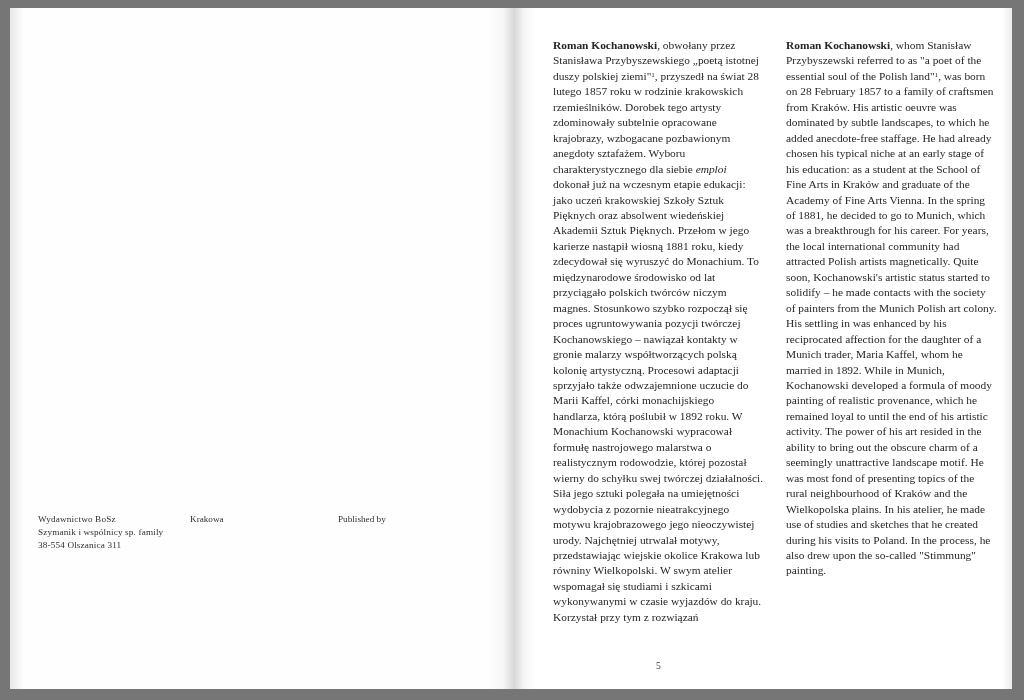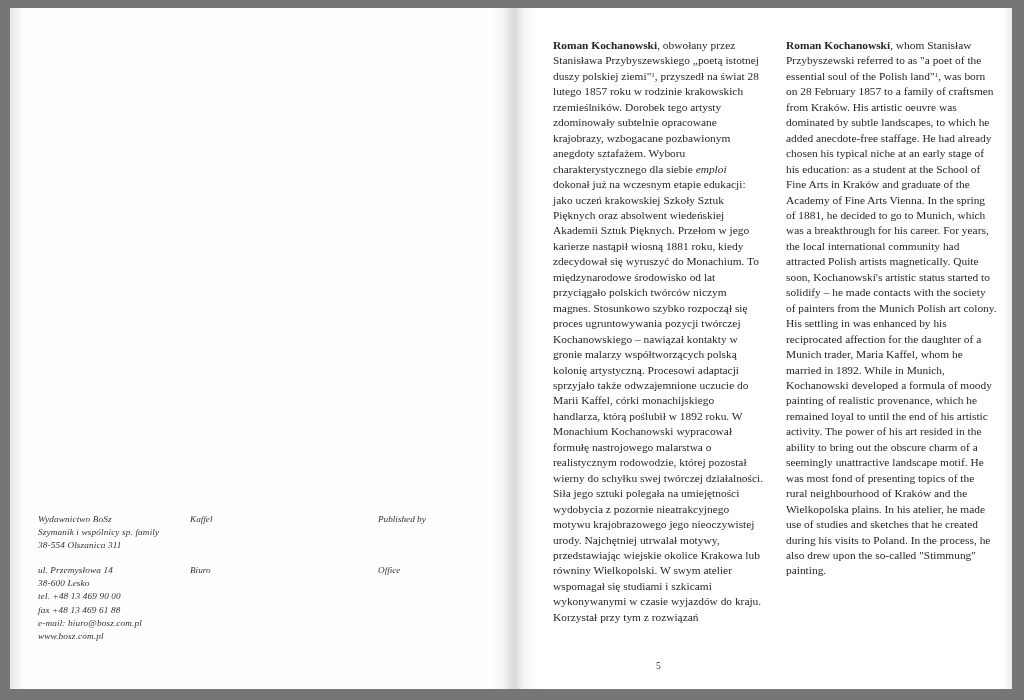--- a/index.html
+++ b/index.html
@@ -81,41 +81,39 @@
     left: 28px;
     top: 505px;
     width: 440px;
     font-size: 9.2px;
     line-height: 13.1px;
     color: #303030;
   }
   .imprint-group {
     position: relative;
     margin-bottom: 12px;
-    font-style: italic;
   }
   .imprint-lines {
     width: 175px;
   }
   .imprint-line {
     white-space: nowrap;
     letter-spacing: 0.15px;
   }
   .imprint-label-pl {
     position: absolute;
     left: 152px;
     top: 0;
     white-space: nowrap;
   }
   .imprint-label-en {
     position: absolute;
     left: 300px;
     top: 0;
     white-space: nowrap;
-    margin-left: 40px;
   }
 
   
   .columns {
     position: absolute;
     left: 38px;
     top: 30px;
     width: 444px;
     display: flex;
     gap: 22px;
@@ -155,36 +153,24 @@
   <div class="page-verso">
 
     <div class="imprint">
 
       <div class="imprint-group">
         <div class="imprint-lines">
           <div class="imprint-line">Wydawnictwo BoSz</div>
           <div class="imprint-line">Szymanik i wspólnicy sp. family</div>
           <div class="imprint-line">38-554 Olszanica 311</div>
         </div>
-        <div class="imprint-label-pl">Kaffel</div>
+        <div class="imprint-label-pl">Krakowa</div>
         <div class="imprint-label-en">Published by</div>
       </div>
 
-      <div class="imprint-group">
-        <div class="imprint-lines">
-          <div class="imprint-line">ul. Przemysłowa 14</div>
-          <div class="imprint-line">38-600 Lesko</div>
-          <div class="imprint-line">tel. +48 13 469 90 00</div>
-          <div class="imprint-line">fax +48 13 469 61 88</div>
-          <div class="imprint-line">e-mail: biuro@bosz.com.pl</div>
-          <div class="imprint-line">www.bosz.com.pl</div>
-        </div>
-        <div class="imprint-label-pl">Biuro</div>
-        <div class="imprint-label-en">Office</div>
-      </div>
 
     </div>
   </div>
 
   <div class="page-recto">
 
     <div class="columns">
 
       <div class="col">
         <p><b>Roman Kochanowski</b><span>, obwołany przez Stanisława Przybyszewskiego „poetą istotnej duszy polskiej ziemi"</span><sup>1</sup><span>, przyszedł na świat 28 lutego 1857 roku w rodzinie krakowskich rzemieślników. Dorobek tego artysty zdominowały subtelnie opracowane krajobrazy, wzbogacane pozbawionym anegdoty sztafażem. Wyboru charakterystycznego dla siebie </span><i>emploi</i><span> dokonał już na wczesnym etapie edukacji: jako uczeń krakowskiej Szkoły Sztuk Pięknych oraz absolwent wiedeńskiej Akademii Sztuk Pięknych. Przełom w jego karierze nastąpił wiosną 1881 roku, kiedy zdecydował się wyruszyć do Monachium. To międzynarodowe środowisko od lat przyciągało polskich twórców niczym magnes. Stosunkowo szybko rozpoczął się proces ugruntowywania pozycji twórczej Kochanowskiego – nawiązał kontakty w gronie malarzy współtworzących polską kolonię artystyczną. Procesowi adaptacji sprzyjało także odwzajemnione uczucie do Marii Kaffel, córki monachijskiego handlarza, którą poślubił w 1892 roku. W Monachium Kochanowski wypracował formułę nastrojowego malarstwa o realistycznym rodowodzie, której pozostał wierny do schyłku swej twórczej działalności. Siła jego sztuki polegała na umiejętności wydobycia z pozornie nieatrakcyjnego motywu krajobrazowego jego nieoczywistej urody. Najchętniej utrwalał motywy, przedstawiając wiejskie okolice Krakowa lub równiny Wielkopolski. W swym atelier wspomagał się studiami i szkicami wykonywanymi w czasie wyjazdów do kraju. Korzystał przy tym z rozwiązań</span></p>

